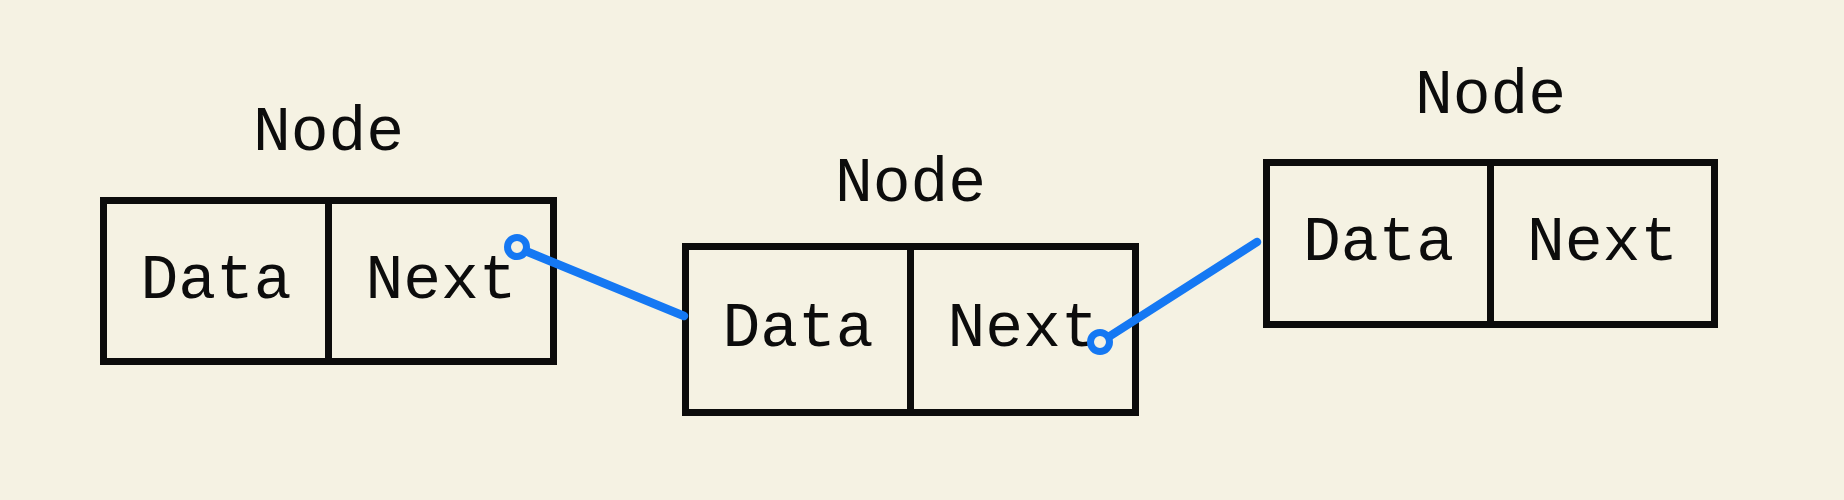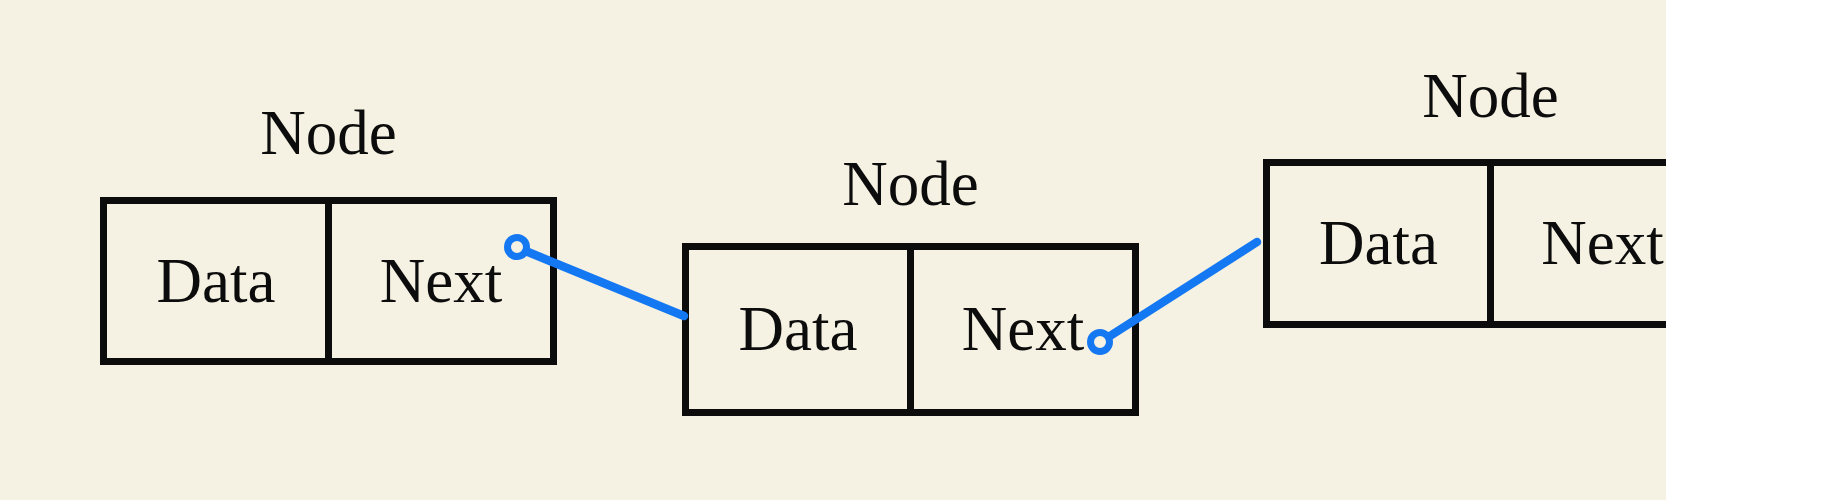--- a/index.html
+++ b/index.html
@@ -1,26 +1,26 @@
 <!DOCTYPE html>
 <html style="--background: #F5F2E3; --ink: #0C0C0C; --connector: #1578F3;"><head>
 <meta charset="utf-8">
 <style>
   html, body {
     margin: 0;
     padding: 0;
   }
   .canvas {
     position: relative;
-    width: 1666px;
+    width: 1844px;
     height: 500px;
     overflow: hidden;
     background: var(--background, #F5F2E3);
     color: var(--ink, #0C0C0C);
-    font-family: Liberation Serif, serif;
+    font-family: Liberation Mono, monospace;
   }
   .connectors {
     position: absolute;
     left: 0;
     top: 0;
     z-index: 2;
     pointer-events: none;
   }
   .conn-line {
     stroke: var(--connector, #1578F3);

